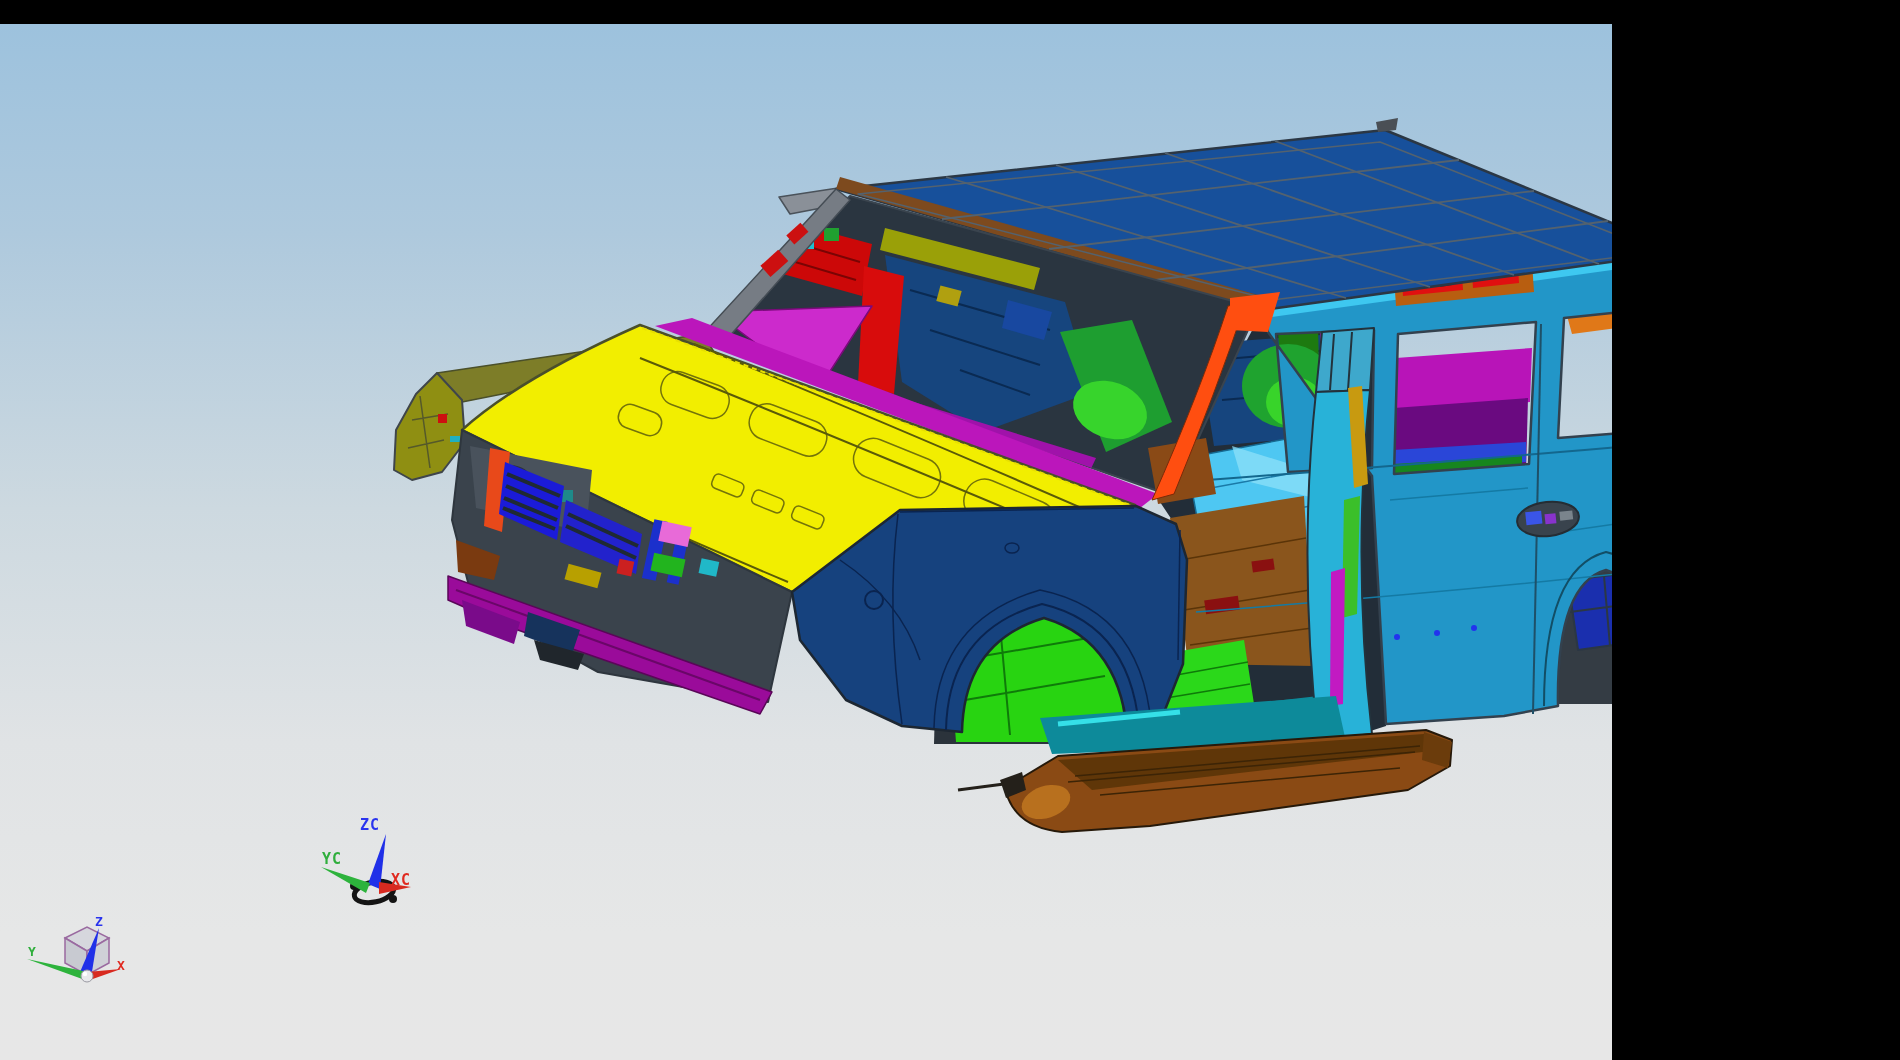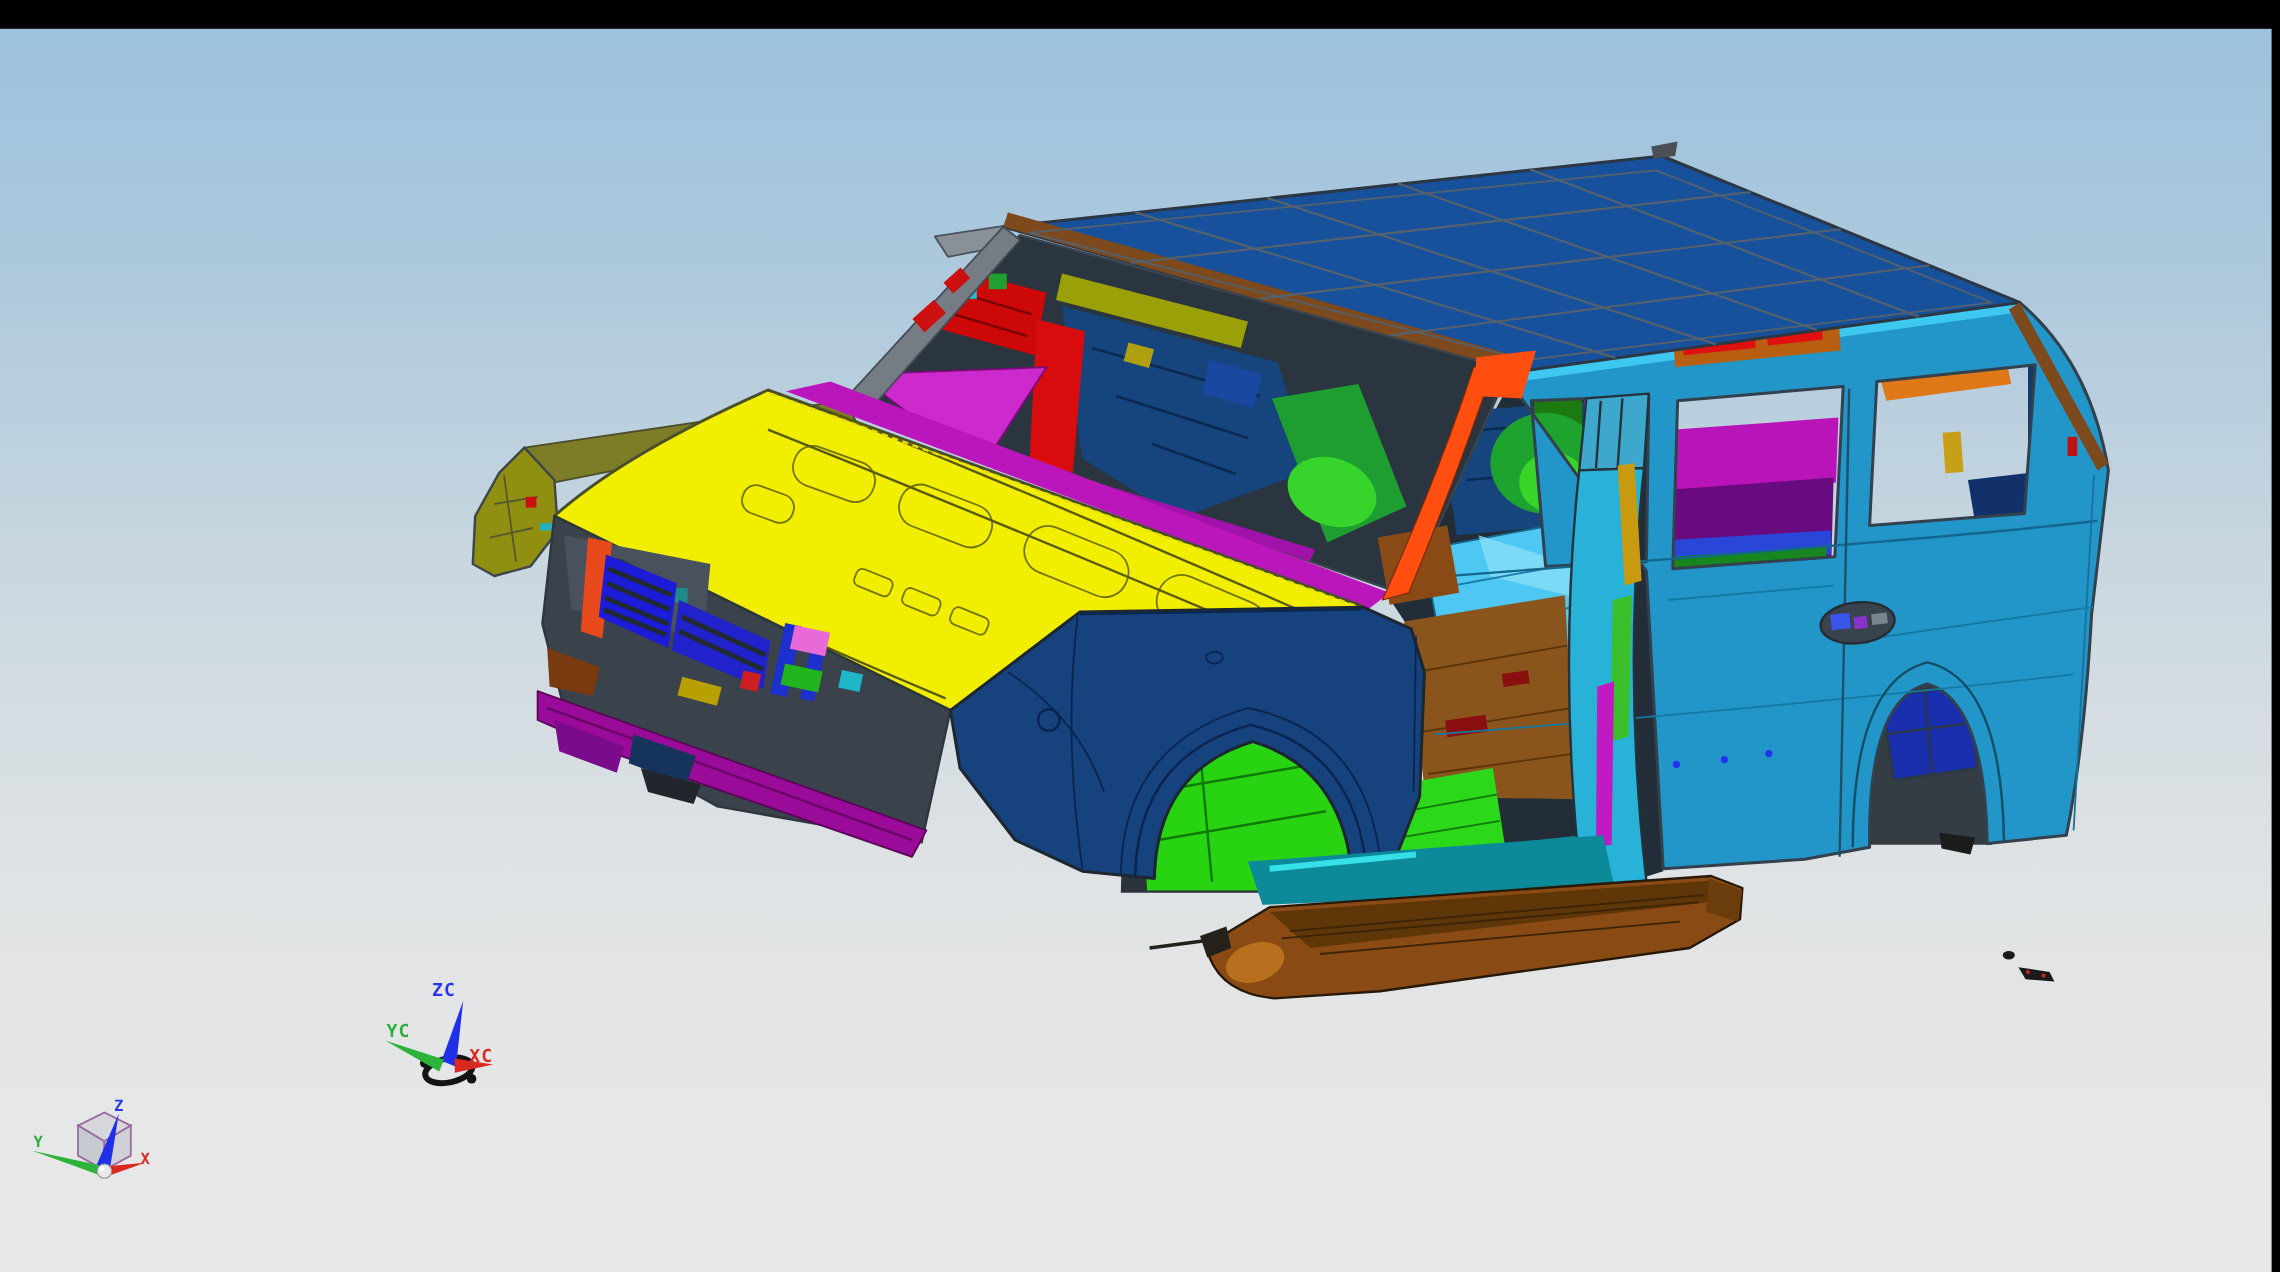--- a/index.html
+++ b/index.html
@@ -1,17 +1,17 @@
 <!DOCTYPE html>
 <html><head>
 <meta charset="utf-8">
 <style>
   html,body{margin:0;padding:0;background:#000;}
   .stage{
-    position:relative;width:1900px;height:1060px;overflow:hidden;
+    position:relative;width:1619px;height:1060px;overflow:hidden;
     background:linear-gradient(180deg,#9dc2dd 2.5%,#aec9dd 22%,#cdd9e0 48%,#e0e3e5 70%,#e6e7e7 88%,#e7e7e7 100%);
     font-family:"DejaVu Sans",sans-serif;
   }
   .topbar{position:absolute;left:0;top:0;width:1900px;height:24px;background:#000;}
   .rightbar{position:absolute;right:0;top:0;width:7px;height:1060px;background:#000;}
   svg{position:absolute;left:0;top:0;}
   .axis-label{font-family:"DejaVu Sans Mono",monospace;font-weight:bold;font-size:15px;letter-spacing:1px;}
   .axis-label-sm{font-family:"DejaVu Sans Mono",monospace;font-weight:bold;font-size:13px;letter-spacing:1px;}
 </style>
 </head>

